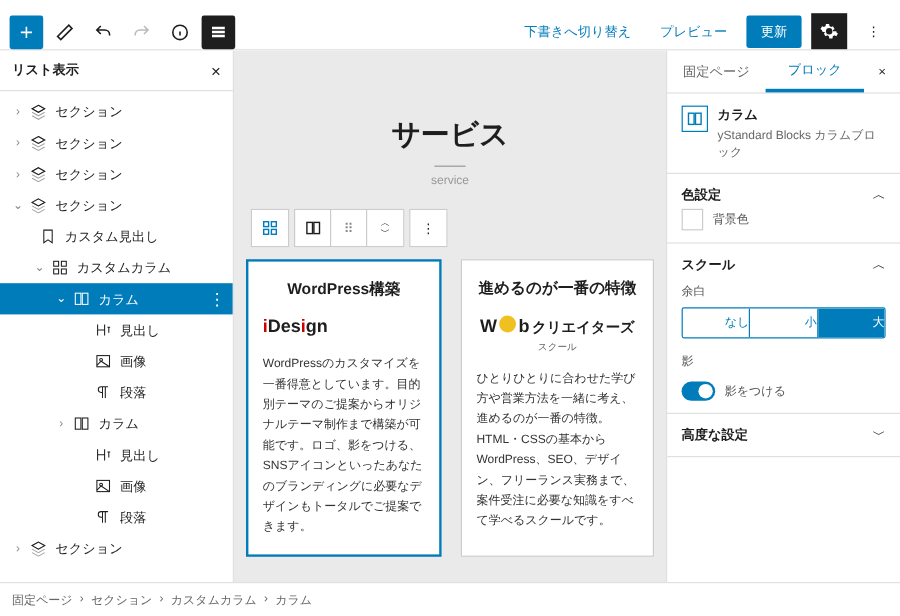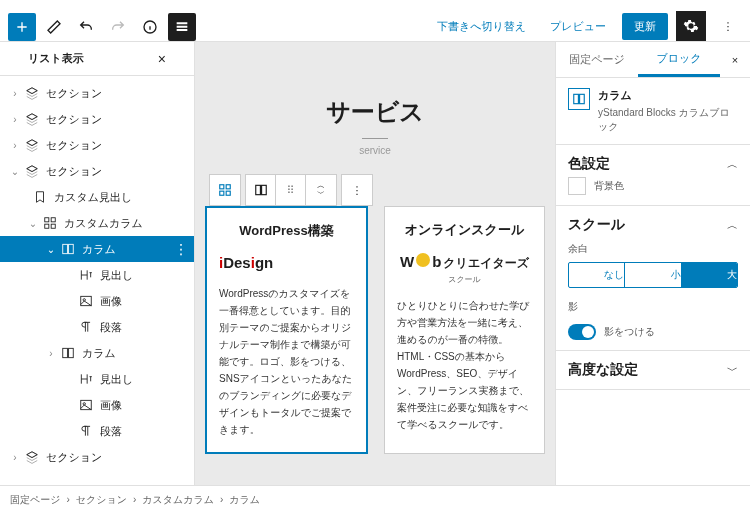--- a/index.html
+++ b/index.html
@@ -7,60 +7,60 @@
 .topbar{height:42px;display:flex;align-items:flex-end;padding:0 8px;border-bottom:1px solid #e0e0e0}
 .topbar-left{display:flex;align-items:center;gap:4px}
 .icon-btn{width:28px;height:28px;display:flex;align-items:center;justify-content:center;border-radius:2px;cursor:pointer}
 .icon-btn.primary{background:#007cba;color:#fff}
 .topbar-right{margin-left:auto;display:flex;align-items:center;gap:8px}
 .topbar-right .txt-btn{color:#007cba;font-size:11px;padding:6px 8px;cursor:pointer}
 .topbar-right .update-btn{background:#007cba;color:#fff;padding:6px 12px;border-radius:2px;font-size:11px;cursor:pointer}
 .gear-btn{width:30px;height:30px;display:flex;align-items:center;justify-content:center;background:#1e1e1e;color:#fff;cursor:pointer}
 .main{flex:1;display:flex;overflow:hidden}
 .sidebar-left{width:195px;border-right:1px solid #e0e0e0;display:flex;flex-direction:column}
-.sidebar-left-header{height:34px;display:flex;align-items:center;padding:0 28px;border-bottom:1px solid #e0e0e0}
+.sidebar-left-header{height:34px;display:flex;align-items:center;padding:0 10px;border-bottom:1px solid #e0e0e0}
 .sidebar-left-header .title{font-size:11px;font-weight:600}
 .sidebar-left-header .close{margin-left:auto;cursor:pointer;font-size:14px}
 .tree{flex:1;overflow-y:auto;padding:4px 0}
 .tree-item{display:flex;align-items:center;height:26px;cursor:pointer;padding-right:6px}
 .tree-item.selected{background:#007cba;color:#fff}
 .tree-chevron{width:18px;text-align:center;font-size:10px;color:#888}
 .tree-item.selected .tree-chevron{color:#fff}
 .tree-icon{width:16px;height:16px;margin-right:6px;display:flex;align-items:center;justify-content:center}
 .tree-label{font-size:11px}
 .tree-item .more{margin-left:auto;font-size:14px;opacity:0}
 .tree-item.selected .more{opacity:1}
 .canvas{flex:1;background:#eaeaea;position:relative;overflow:hidden;padding:18px 10px}
 .page-title{text-align:center;margin-top:36px}
 .page-title h1{font-size:24px;font-weight:600}
 .page-title .line{width:26px;height:1px;background:#999;margin:10px auto 6px}
 .page-title .sub{font-size:10px;color:#999}
 .block-toolbar{display:flex;margin-top:18px;margin-left:4px}
 .tb-group{display:flex;border:1px solid #ccc;background:#fff;margin-right:4px}
 .tb-btn{width:30px;height:30px;display:flex;align-items:center;justify-content:center;cursor:pointer;border-right:1px solid #ccc}
 .tb-btn:last-child{border-right:none}
-.cards{display:flex;gap:16px;margin-top:0}
+.cards{display:flex;gap:16px;margin-top:10px}
 .card{flex:1;background:#fff;border:1px solid #ccc;padding:14px 12px}
 .card.selected{border:2px solid #007cba}
 .card h3{font-size:13px;font-weight:700;text-align:center;margin-bottom:14px}
 .card .logo{text-align:left;font-size:15px;font-weight:700;margin-bottom:14px}
 .card .logo .red{color:#c00}
 .card .logo2{display:flex;justify-content:center;align-items:baseline;gap:2px;margin-bottom:14px}
 .card .logo2 .w{font-size:15px;font-weight:700}
 .card .logo2 .dot{width:14px;height:14px;background:#f0c020;border-radius:50%;display:inline-block}
 .card .logo2 .rest{font-size:12px;font-weight:700}
 .card p{font-size:10px;line-height:1.7;color:#333}
 .sidebar-right{width:195px;border-left:1px solid #e0e0e0;display:flex;flex-direction:column}
 .tabs{display:flex;border-bottom:1px solid #e0e0e0;height:36px}
 .tab{flex:1;display:flex;align-items:center;justify-content:center;font-size:11px;cursor:pointer;color:#666}
 .tab.active{color:#007cba;border-bottom:3px solid #007cba;font-weight:400}
 .tabs .close{width:30px;display:flex;align-items:center;justify-content:center;cursor:pointer}
 .panel{padding:10px 12px;border-bottom:1px solid #e0e0e0}
 .panel-head{display:flex;align-items:center;cursor:pointer}
-.panel-head .title{font-size:14px;font-weight:600}
+.panel-head .title{font-size:11px;font-weight:600}
 .panel-head .chev{margin-left:auto;font-size:11px}
 .block-info{display:flex;align-items:flex-start;gap:8px}
 .block-info .icon{width:22px;height:22px;border:1px solid #007cba;display:flex;align-items:center;justify-content:center;color:#007cba;flex-shrink:0}
 .block-info .name{font-size:11px;font-weight:600}
 .block-info .desc{font-size:10px;color:#666;margin-top:3px}
 .color-row{display:flex;align-items:center;gap:8px;margin-top:4px}
 .swatch{width:18px;height:18px;border:1px solid #ccc;background:#fff}
 .seg{display:flex;border:1px solid #007cba;border-radius:2px;margin-top:6px;overflow:hidden}
 .seg-btn{flex:1;text-align:right;padding:5px 0;font-size:10px;cursor:pointer;color:#007cba;border-right:1px solid #007cba}
 .seg-btn:last-child{border-right:none}
@@ -328,21 +328,21 @@
           <div class="tb-btn">⋮</div>
         </div>
     </div>
     <div class="cards">
       <div class="card selected">
         <h3>WordPress構築</h3>
         <div class="logo"><span class="red">i</span>Des<span class="red">i</span>gn</div>
         <p>WordPressのカスタマイズを一番得意としています。目的別テーマのご提案からオリジナルテーマ制作まで構築が可能です。ロゴ、影をつける、SNSアイコンといったあなたのブランディングに必要なデザインもトータルでご提案できます。</p>
       </div>
       <div class="card">
-        <h3>オンラインスクール</h3>
+        <h3>進めるのが一番の特徴</h3>
         <div class="logo2">
             <span class="w">W</span>
             <span class="dot"></span>
             <span class="w">b</span>
             <span class="rest">クリエイターズ</span>
           </div>
         <div style="text-align:center;font-size:8px;color:#666;margin-top:-12px;margin-bottom:12px">スクール</div>
         <p>ひとりひとりに合わせた学び方や営業方法を一緒に考え、進めるのが一番の特徴。HTML・CSSの基本からWordPress、SEO、デザイン、フリーランス実務まで、案件受注に必要な知識をすべて学べるスクールです。</p>
       </div>
     </div>

